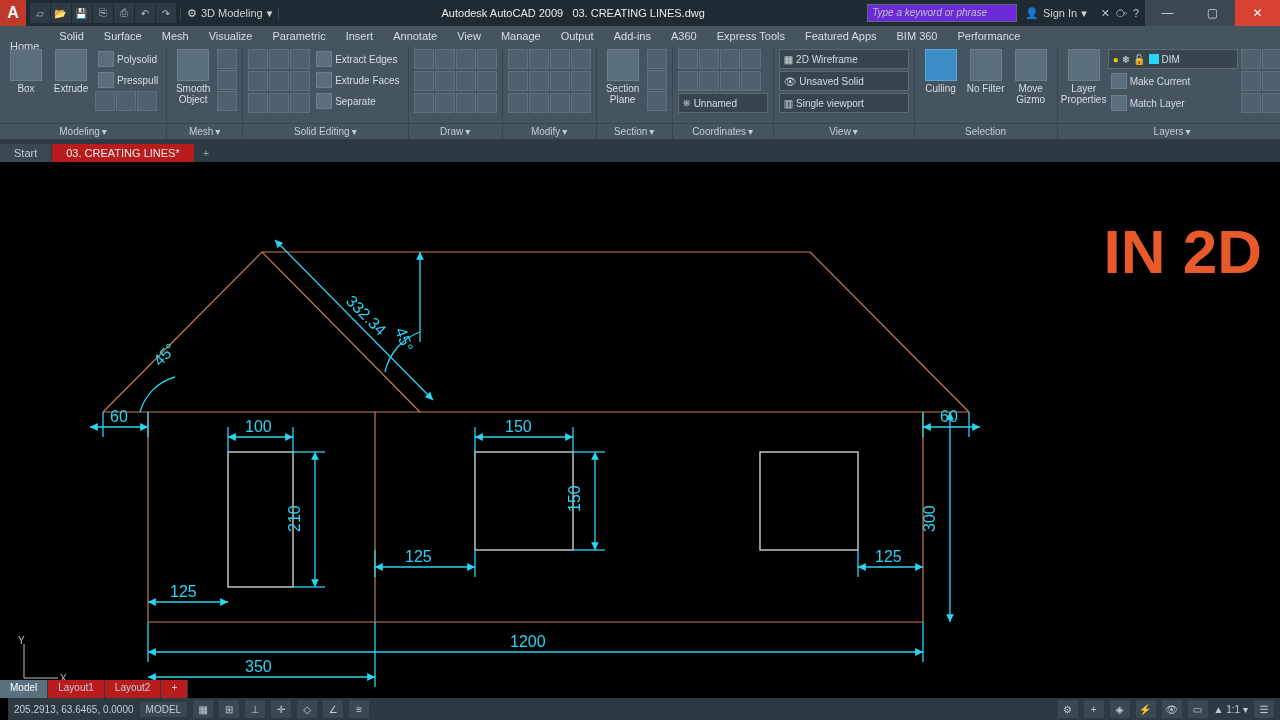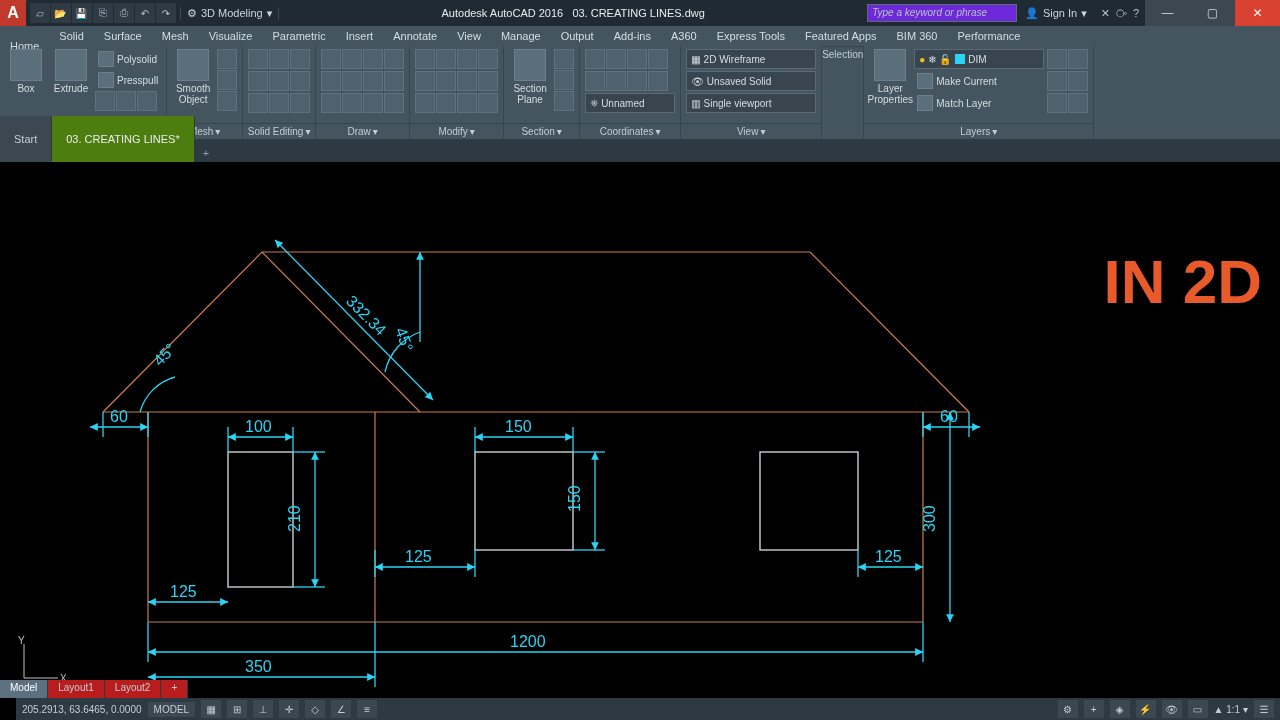--- a/index.html
+++ b/index.html
@@ -35,41 +35,41 @@
 .smrow { display:flex; flex-direction:column; gap:1px; }
 .smbtn { height:20px; display:flex; align-items:center; gap:3px; font-size:10px; color:#d5dde2; padding:0 3px; cursor:pointer; white-space:nowrap; }
 .smbtn .si { width:16px; height:16px; background:#5a6e7b; border:1px solid #6b7e8a; flex-shrink:0; }
 .iconrow { display:flex; gap:1px; }
 .iconbtn { width:20px; height:20px; background:#4f616d; border:1px solid #5e717d; cursor:pointer; }
 .dd-field { height:20px; background:#38454f; border:1px solid #5a6b77; font-size:10px; color:#d5dde2; padding:0 4px; display:flex; align-items:center; gap:3px; }
 .culling-active .ico { background:#3c8dc5; border-color:#58a8dd; }
 
 
 .doctabs { height:22px; background:#2d3a43; display:flex; align-items:flex-end; font-size:11px; }
-.doctabs .dtab { padding:17px 14px; background:#3b4852; color:#c2cdd4; border-right:1px solid #2d3a43; cursor:pointer; }
-.doctabs .dtab.active { background:#4d7c0f; color:#e8edf0; }
+.doctabs .dtab { padding:3px 14px; background:#3b4852; color:#c2cdd4; border-right:1px solid #2d3a43; cursor:pointer; }
+.doctabs .dtab.active { background:#b91c1c; color:#e8edf0; }
 .doctabs .plus { padding:3px 8px; color:#8fa0ab; cursor:pointer; }
 
 
 .canvas { position:absolute; top:162px; left:0; right:0; bottom:22px; background:#000; }
 .overlay-title { position:absolute; top:0px; left:0; right:0; text-align:center; font-size:62px; font-weight:900; letter-spacing:1px; color:#fff; font-family:Arial,sans-serif; }
-.overlay-sub { position:absolute; top:84px; right:18px; font-size:62px; font-weight:900; color:#e85a2a; font-family:Arial,sans-serif; }
+.overlay-sub { position:absolute; top:54px; right:18px; font-size:62px; font-weight:900; color:#e85a2a; font-family:Arial,sans-serif; }
 .ucs { position:absolute; bottom:12px; left:16px; color:#b8c2c9; font-size:11px; }
 .ucs svg { display:block; }
 .drawing { position:absolute; top:0; left:0; width:100%; height:100%; }
 .dim-text { fill:#2bd4f4; font-size:16px; font-family:Arial,sans-serif; }
 .dim-line { stroke:#2bd4f4; stroke-width:1.3; fill:none; }
 .house-line { stroke:#c97c4f; stroke-width:1.2; fill:none; }
 .win-line { stroke:#c9d0d5; stroke-width:1.4; fill:none; }
 
 
 .ltabs { position:absolute; bottom:22px; left:0; height:18px; display:flex; font-size:10px; }
 .ltabs .lt { padding:2px 10px; background:#b91c1c; color:#c2cdd4; border-right:1px solid #2d3a43; cursor:pointer; }
 .ltabs .lt.active { background:#5b717f; color:#fff; }
-.status { position:absolute; bottom:0; left:16px; right:0; height:22px; background:#2d3a43; display:flex; align-items:center; font-size:10px; color:#c2cdd4; padding:0 6px; gap:6px; }
+.status { position:absolute; bottom:0; left:8px; right:0; height:22px; background:#2d3a43; display:flex; align-items:center; font-size:10px; color:#c2cdd4; padding:0 6px; gap:6px; }
 .status .spacer { flex:1; }
 .status .sbtn { width:20px; height:18px; background:#3b4852; display:flex; align-items:center; justify-content:center; cursor:pointer; font-size:10px; }
 .status .mode { background:#3b4852; padding:2px 6px; }
 </style>
 </head>
 <body>
 
 <div class="titlebar">
   <div class="logo">A</div>
   <div class="qat">
@@ -80,21 +80,21 @@
     <div class="btn">⎙</div>
     <div class="btn">↶</div>
     <div class="btn">↷</div>
   </div>
   <div class="workspace-sel">
     <span>⚙</span>
     <span>3D Modeling</span>
     <span>▾</span>
   </div>
   <div class="title-text">
-    <span>Autodesk AutoCAD 2016</span>&nbsp;&nbsp;&nbsp;<span>03. CREATING LINES.dwg</span>
+    <span>Autodesk AutoCAD 2009</span>&nbsp;&nbsp;&nbsp;<span>03. CREATING LINES.dwg</span>
   </div>
   <div class="search-box">Type a keyword or phrase</div>
   <div class="signin">
     <span>👤</span>
     <span>Sign In</span>
     <span>▾</span>
   </div>
   <div class="sys-icons">
     <span>✕</span>
     <span>⧂</span>
@@ -184,20 +184,34 @@
             <div class="iconbtn"></div>
             <div class="iconbtn"></div>
             <div class="iconbtn"></div>
           </div>
         <div class="iconrow">
             <div class="iconbtn"></div>
             <div class="iconbtn"></div>
             <div class="iconbtn"></div>
           </div>
       </div>
+      <div class="smrow">
+        <div class="smbtn">
+            <div class="si"></div>
+            <span>Extract Edges</span>
+          </div>
+        <div class="smbtn">
+            <div class="si"></div>
+            <span>Extrude Faces</span>
+          </div>
+        <div class="smbtn">
+            <div class="si"></div>
+            <span>Separate</span>
+          </div>
+      </div>
     </div>
     <div class="panel-label"><span>Solid Editing</span> ▾</div>
   </div>
 
   <div class="panel">
     <div class="panel-body">
       <div class="smrow" style="gap:2px">
         <div class="iconrow">
             <div class="iconbtn"></div>
             <div class="iconbtn"></div>
@@ -300,20 +314,34 @@
         <div class="dd-field" style="width:130px">
             <span>▥</span>
             <span>Single viewport</span>
           </div>
       </div>
     </div>
     <div class="panel-label"><span>View</span> ▾</div>
   </div>
 
   <div class="panel">
+    <div class="panel-body">
+      <div class="bigbtn culling-active">
+          <div class="ico"></div>
+          <div class="lbl">Culling</div>
+        </div>
+      <div class="bigbtn">
+          <div class="ico"></div>
+          <div class="lbl">No Filter</div>
+        </div>
+      <div class="bigbtn">
+          <div class="ico"></div>
+          <div class="lbl">Move Gizmo</div>
+        </div>
+    </div>
     <div class="panel-label">
         <span>Selection</span>
       </div>
   </div>
 
   <div class="panel">
     <div class="panel-body">
       <div class="bigbtn">
           <div class="ico"></div>
           <div class="lbl">Layer Properties</div>

